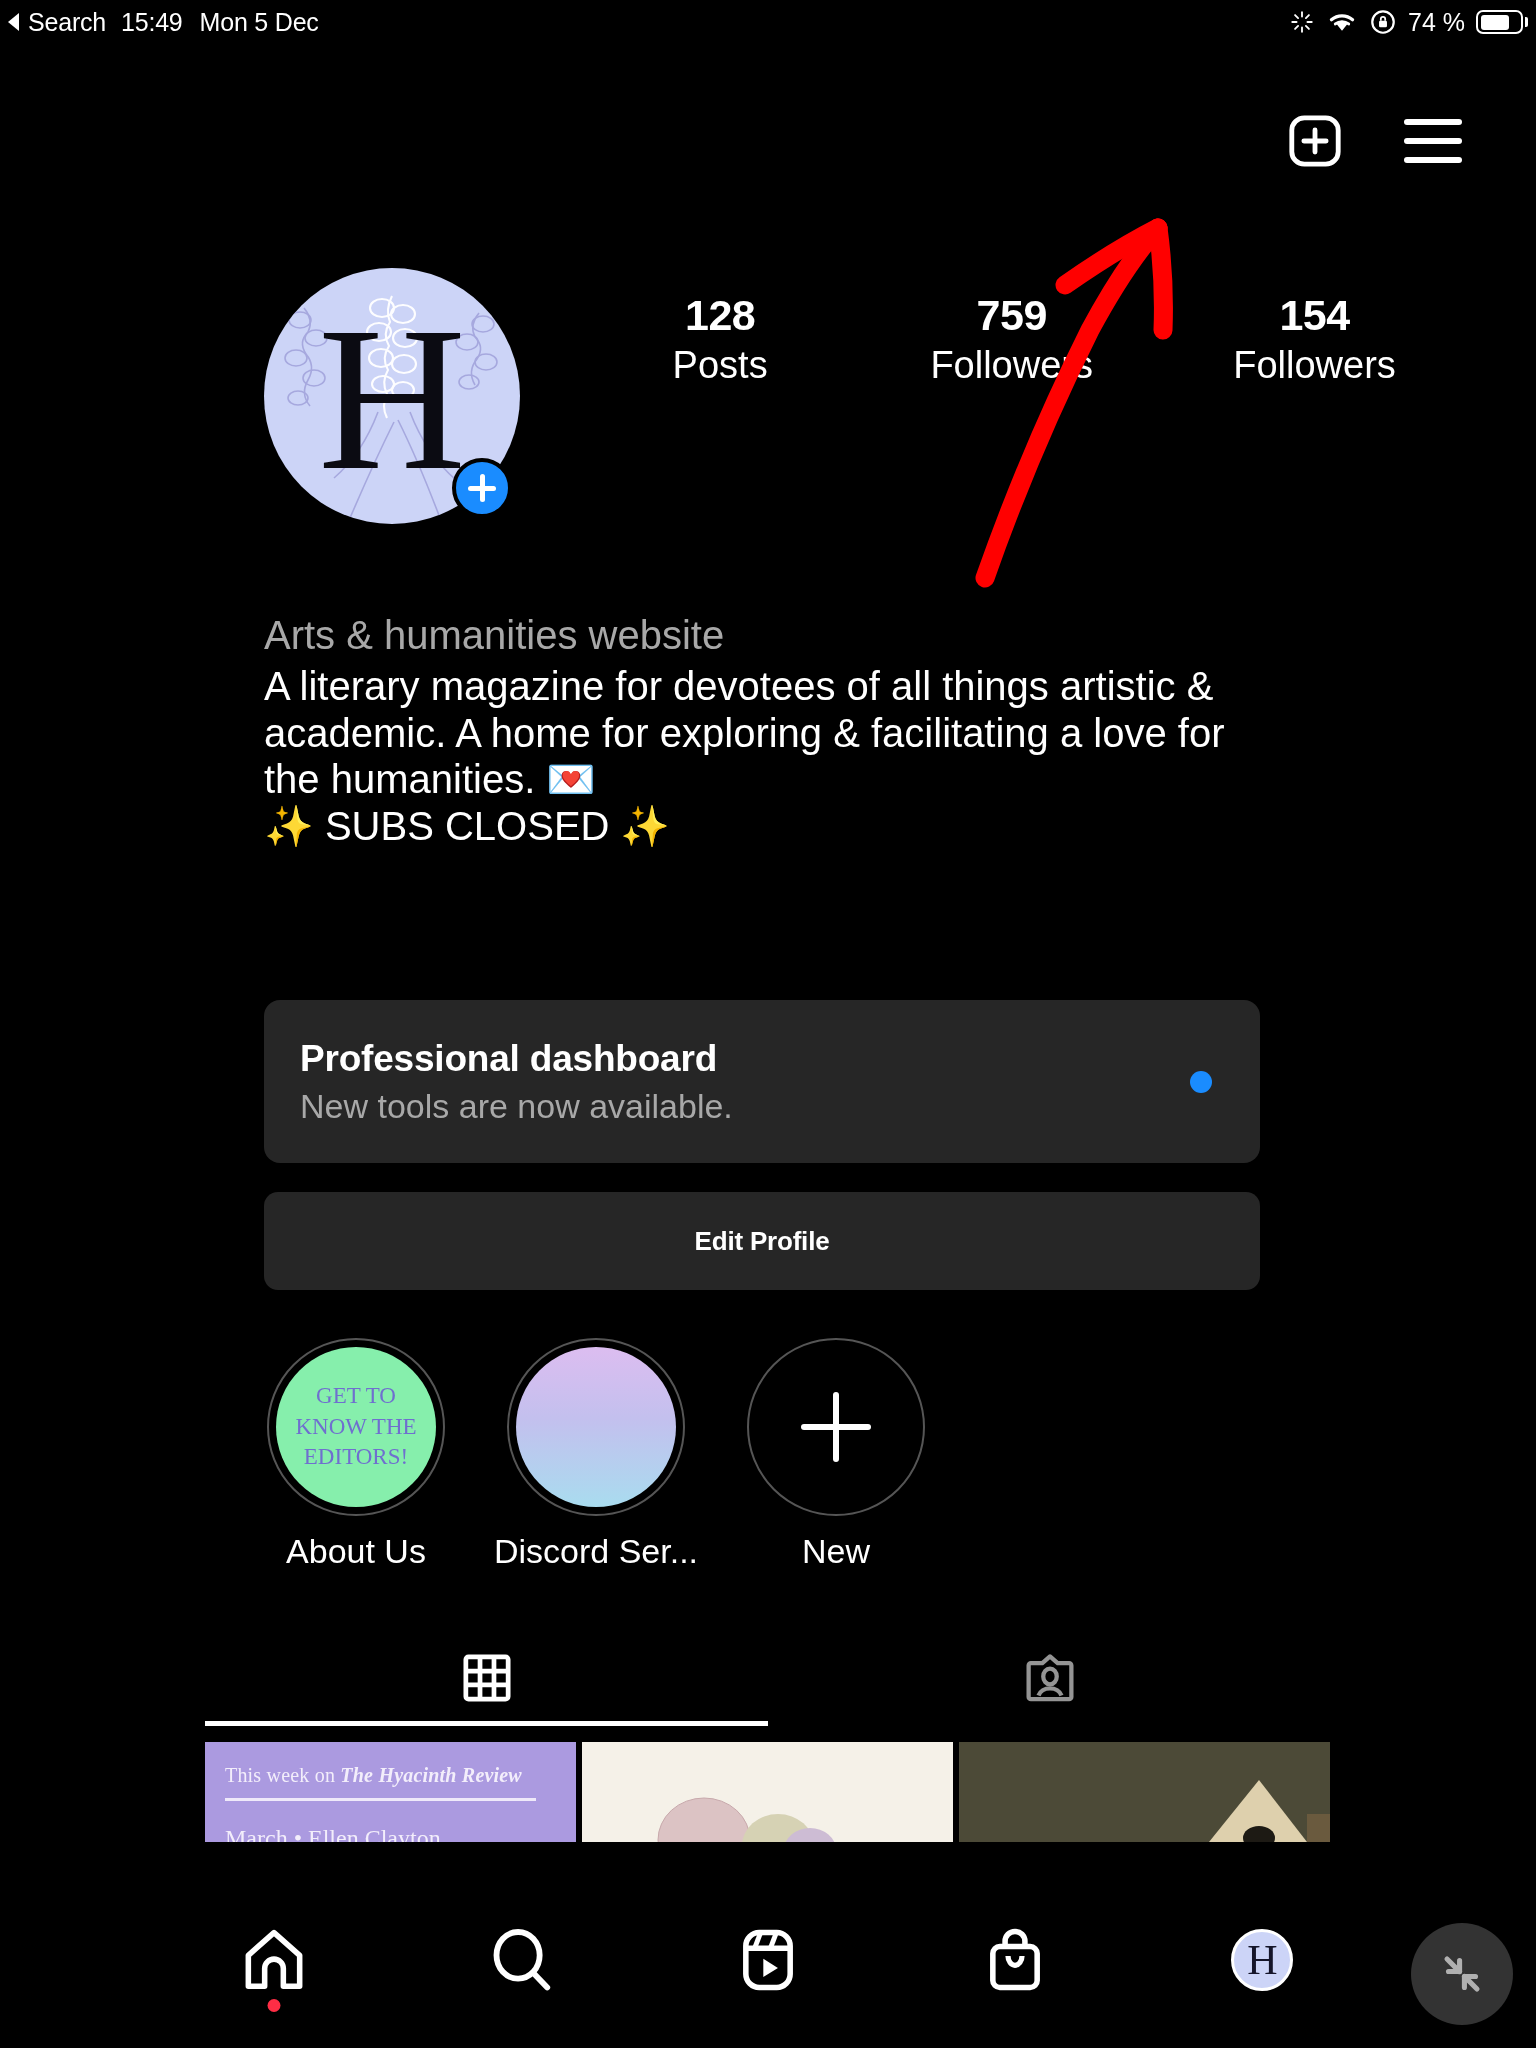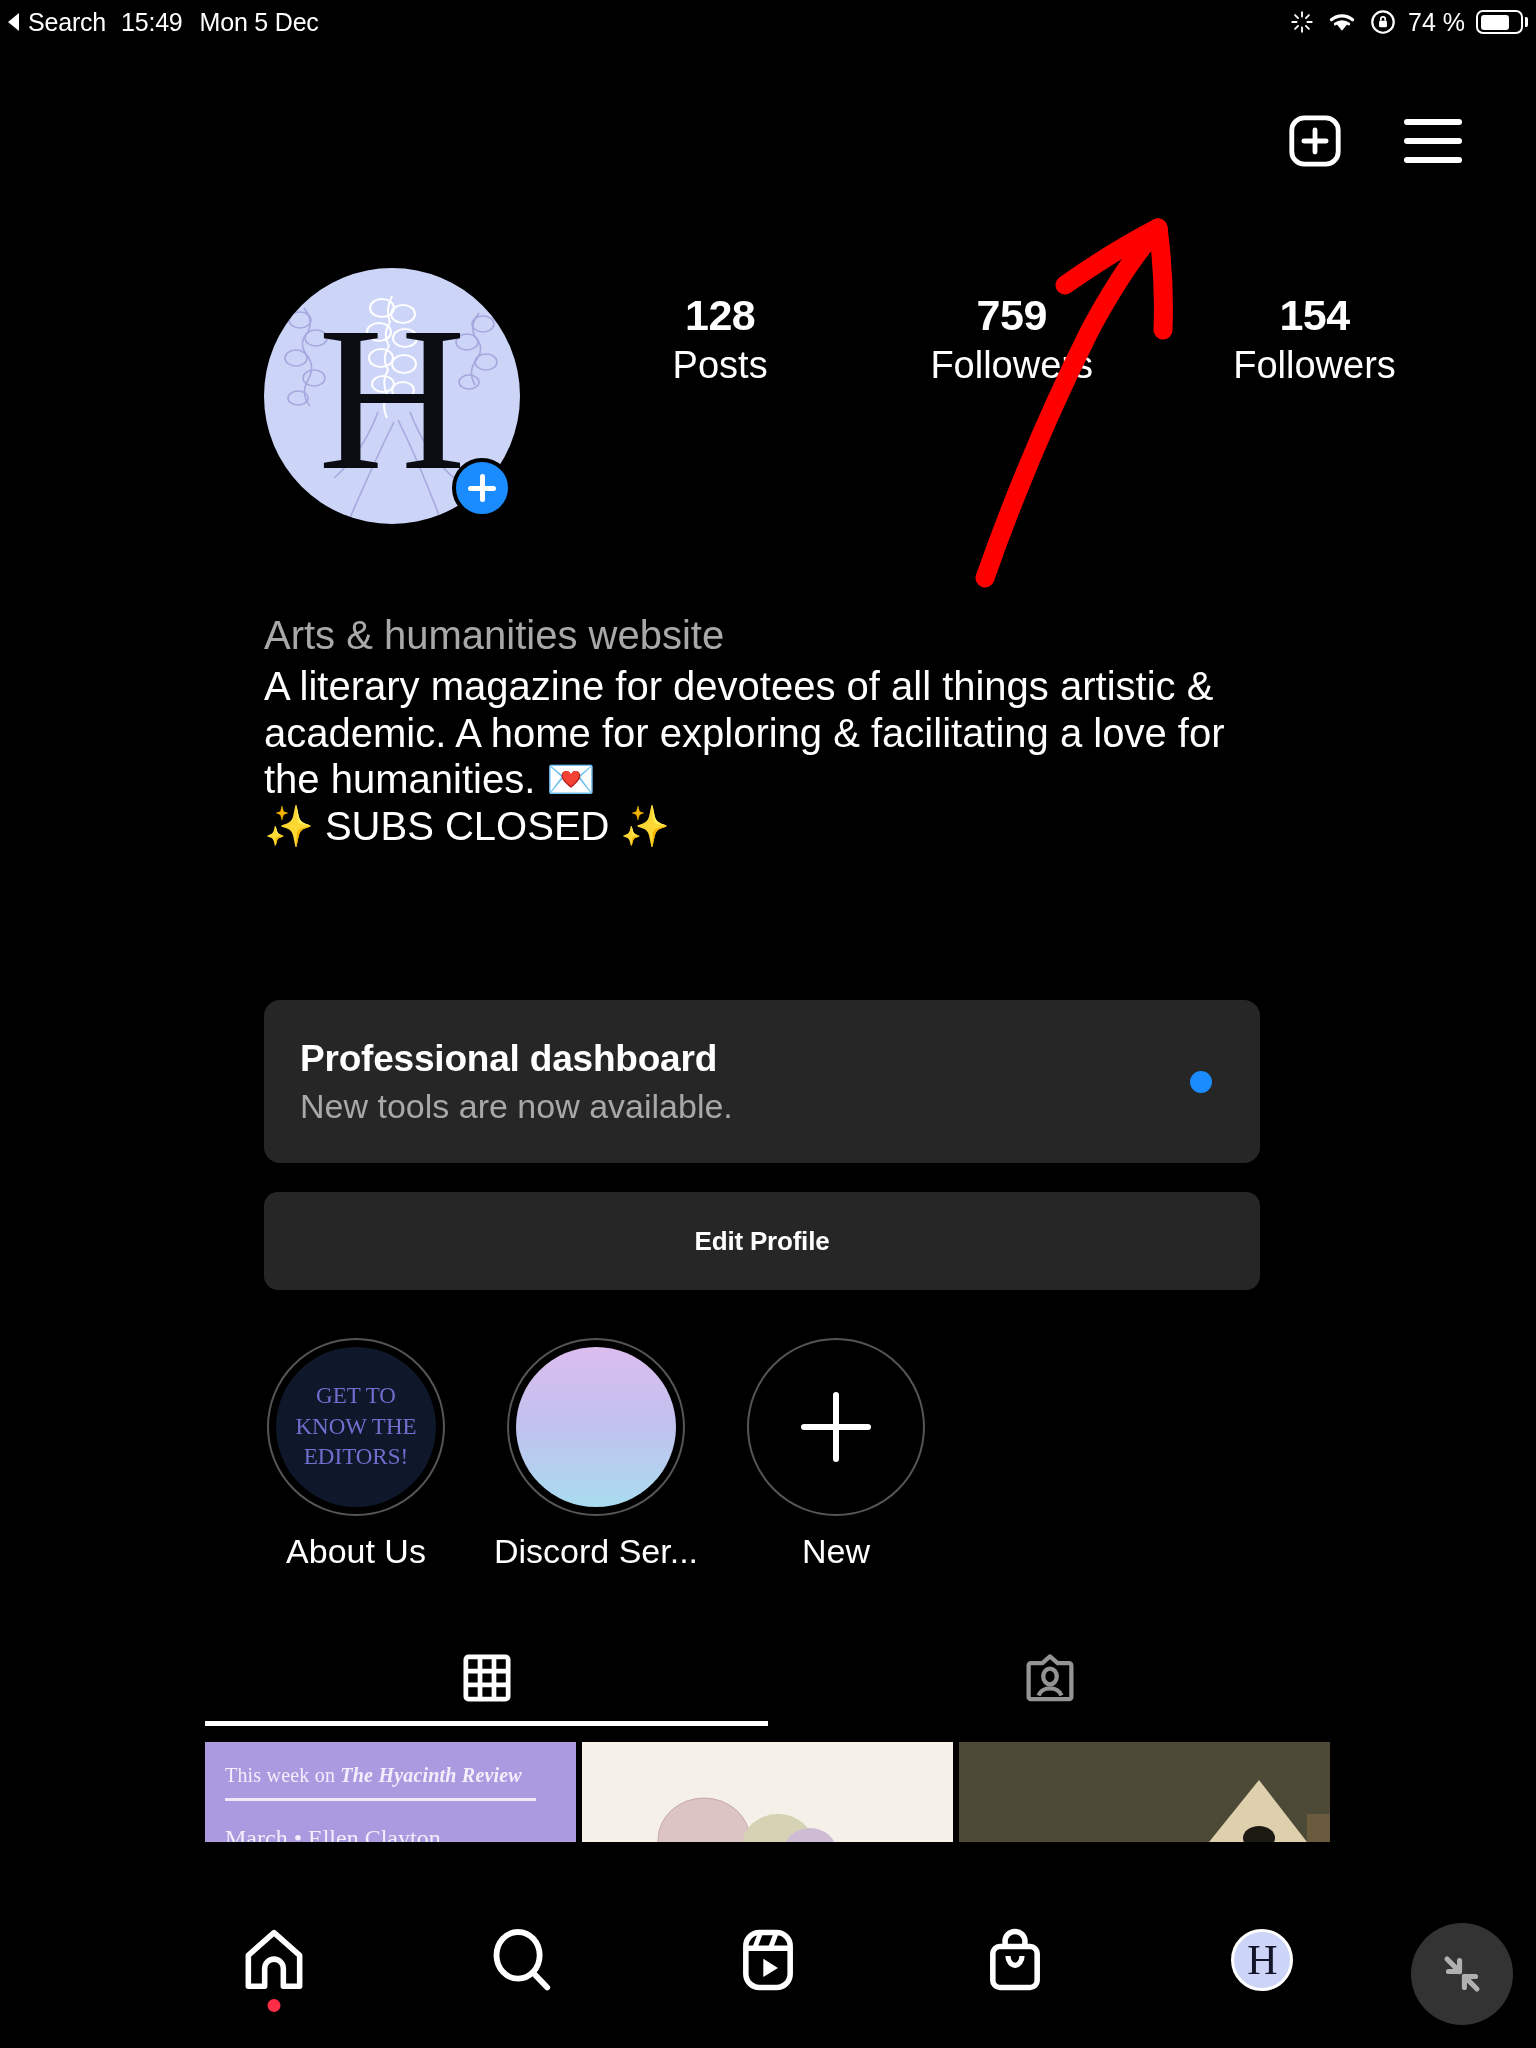--- a/index.html
+++ b/index.html
@@ -109,21 +109,21 @@
   
   .highlights { position:absolute; top:1338px; left:264px; display:flex; gap:56px; }
   .hl { width:184px; display:flex; flex-direction:column; align-items:center;}
   .hl-ring {
     width:178px;height:178px;border-radius:50%;
     border:2.5px solid #555; padding:7px;
     display:flex;align-items:center;justify-content:center;
   }
   .hl-img { width:100%;height:100%;border-radius:50%; overflow:hidden;
             display:flex;align-items:center;justify-content:center;}
-  .hl-img.aboutus { background:#0f172a; }
+  .hl-img.aboutus { background:#86efac; }
   .hl-img.aboutus .txt {
     font-family:"Liberation Serif", serif;
     color:#6f6fcf; font-size:23px; line-height:1.32; text-align:center; font-weight:400;
   }
   .hl-img.discord { background:linear-gradient(180deg,#dcbdf0 0%,#c3c0ee 45%,#a9dcef 100%); }
   .hl-ring.newring { border-color:#555; }
   .hl-new-plus { position:relative; width:70px;height:70px; }
   .hl-new-plus:before{content:"";position:absolute;left:0;top:32px;width:70px;height:6px;background:#fff;border-radius:3px;}
   .hl-new-plus:after{content:"";position:absolute;top:0;left:32px;width:6px;height:70px;background:#fff;border-radius:3px;}
   .hl-label { margin-top:16px; font-size:34px; text-align:center; white-space:nowrap; }

